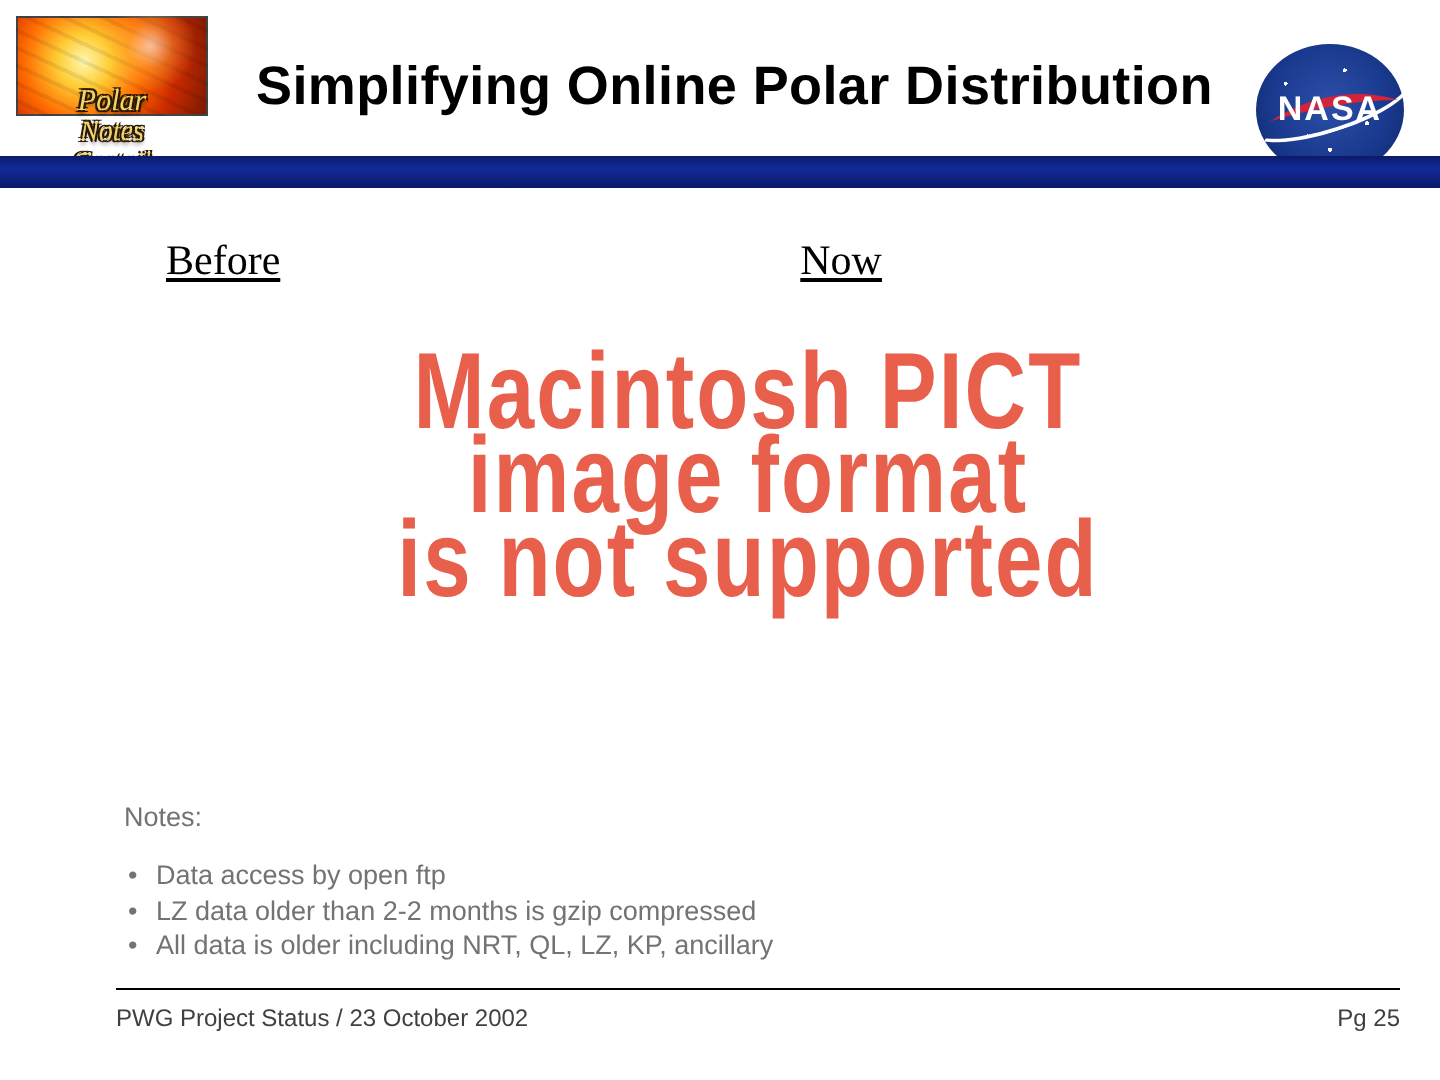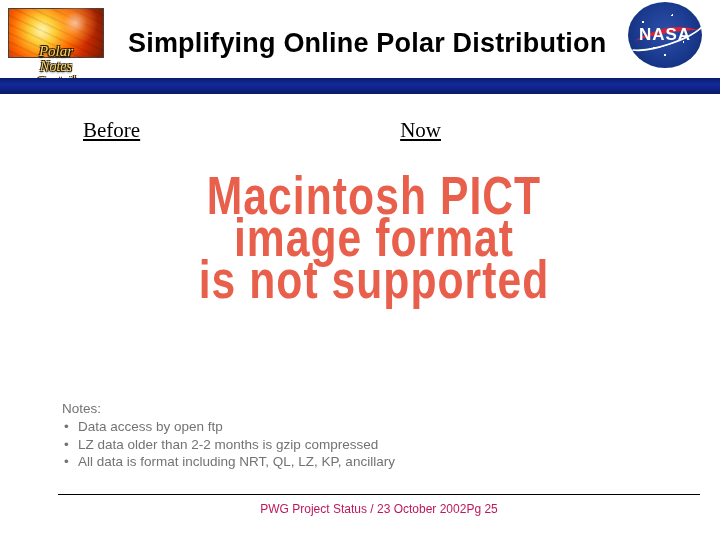--- a/index.html
+++ b/index.html
@@ -64,21 +64,21 @@
     top: 28px;
     font-size: 27px;
     font-weight: bold;
     color: #000;
     letter-spacing: 0.2px;
   }
 
   .logo-right {
     position: absolute;
     right: 14px;
-    top: 0;
+    top: 20px;
     width: 82px;
     height: 70px;
   }
   .nasa-circle {
     position: absolute;
     left: 4px; top: 2px;
     width: 74px; height: 66px;
     border-radius: 50%;
     background: radial-gradient(circle at 50% 45%, #2d4fa8 0%, #1a3a8f 55%, #0e2668 100%);
   }
@@ -174,44 +174,44 @@
     position: absolute;
     left: 62px;
     top: 400px;
     font-size: 13.5px;
     color: #737373;
     line-height: 1.28;
   }
   .notes ul {
     list-style: none;
     padding-left: 2px;
-    margin-top: 1px;
+    margin-top: 12px;
   }
   .notes li::before {
     content: "•";
     display: inline-block;
     width: 14px;
   }
 
   .footer-line {
     position: absolute;
     left: 58px;
     right: 20px;
     top: 494px;
     border-top: 1.5px solid #000;
   }
   .footer {
     position: absolute;
     left: 58px;
     right: 20px;
     top: 502px;
     display: flex;
-    justify-content: center;
+    justify-content: space-between;
     font-size: 12px;
-    color: #be185d;
+    color: #404040;
   }
 </style>
 </head>
 <body>
 
 <div class="header">
   <div class="logo-left">
     <div class="sun"></div>
     <div class="sun-flare"></div>
     <div class="badge">
@@ -247,21 +247,21 @@
   <div class="ph-line ph1">Macintosh PICT</div>
   <div class="ph-line ph2">image format</div>
   <div class="ph-line ph3">is not supported</div>
 </div>
 
 <div class="notes">
   <div>Notes:</div>
   <ul>
     <li>Data access by open ftp</li>
     <li>LZ data older than 2-2 months is gzip compressed</li>
-    <li>All data is format including NRT, QL, LZ, KP, ancillary</li>
+    <li>All data is older including NRT, QL, LZ, KP, ancillary</li>
   </ul>
 </div>
 
 <div class="footer-line"></div>
 <div class="footer">
   <span>PWG Project Status / 23 October 2002</span>
   <span>Pg 25</span>
 </div>
 
 </body></html>

